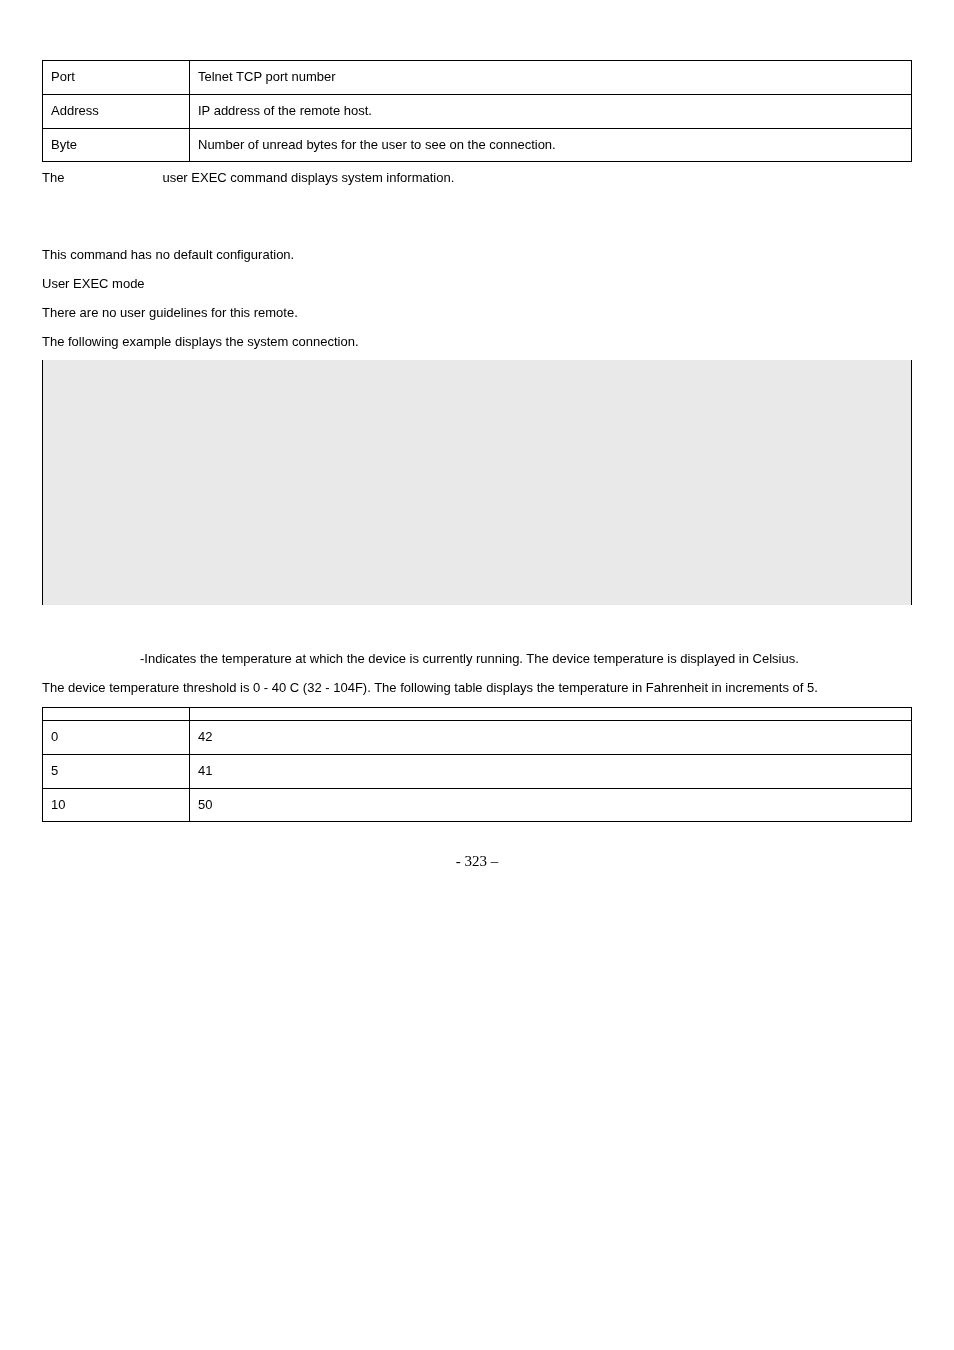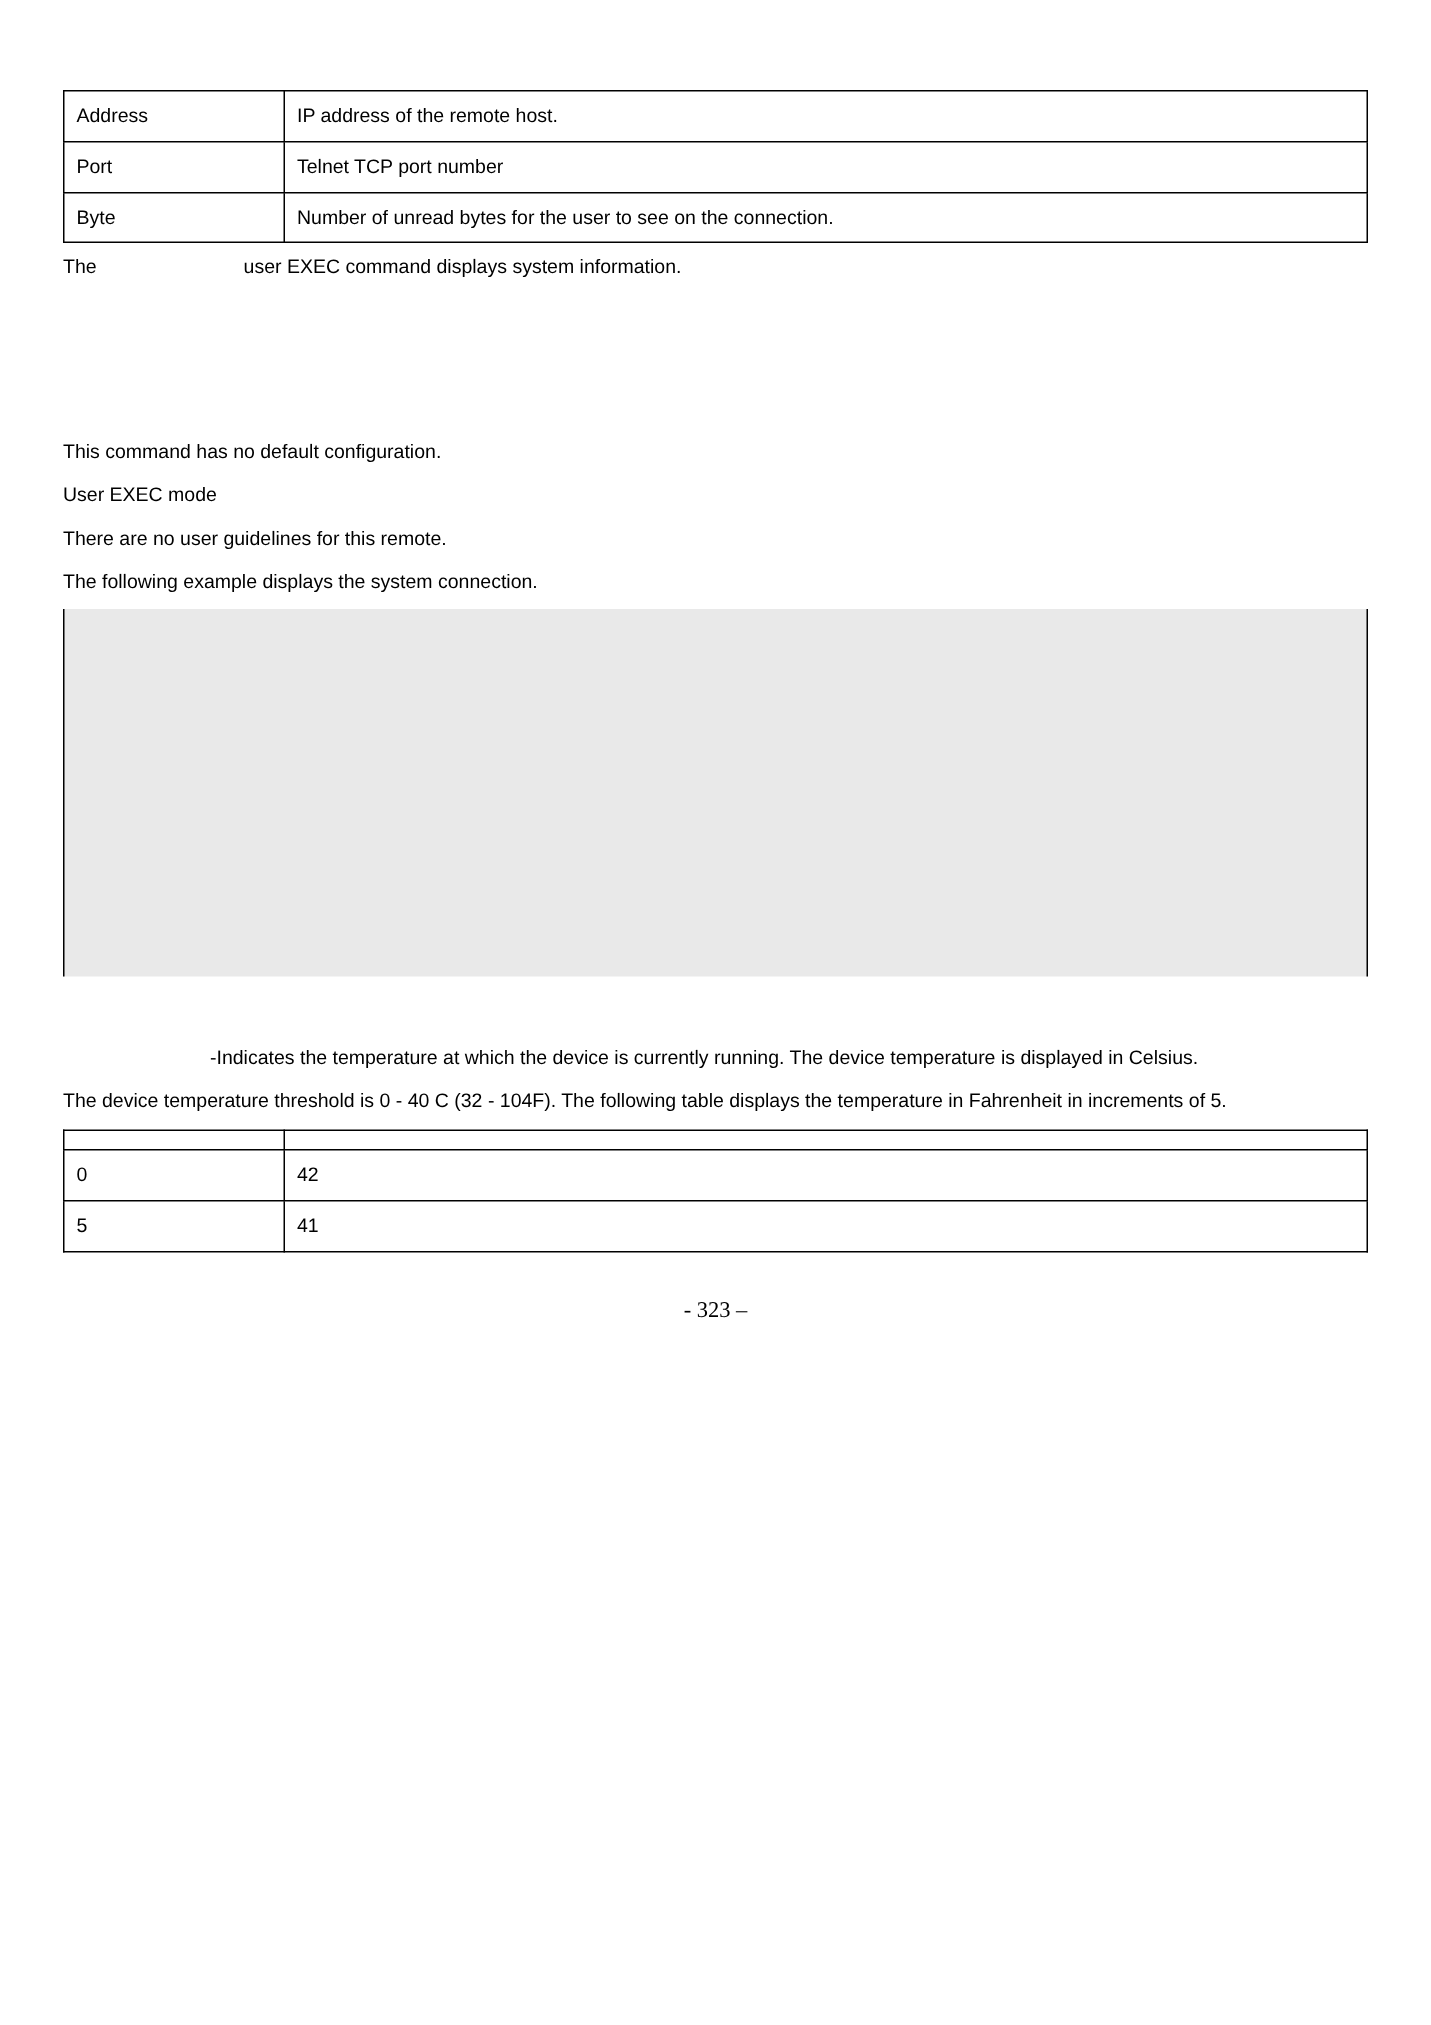--- a/index.html
+++ b/index.html
@@ -21,21 +21,21 @@
   td {
     border: 1px solid #000;
     padding: 6px 8px;
     font-size: 13px;
     vertical-align: top;
   }
   .col-narrow { width: 130px; }
   .section-gap-lg { margin-top: 70px; }
   .section-gap-md { margin-top: 46px; }
   .para { margin: 0 0 8px 0; }
-  .intro-line { margin-bottom: 102px; }
+  .intro-line { margin-bottom: 56px; }
   .code-block {
     background: #e9e9e9;
     border: 1px solid #000;
     border-top: none;
     border-bottom: none;
     height: 245px;
     margin-top: 6px;
     margin-bottom: 44px;
   }
   .indent { display: inline-block; width: 98px; }
@@ -45,26 +45,26 @@
     font-family: "Times New Roman", serif;
     font-size: 15px;
   }
 </style>
 </head>
 <body>
 
 <table>
   <tbody>
       <tr>
+    <td class="col-narrow">Port</td>
+    <td>Telnet TCP port number</td>
+  </tr>
+  <tr>
     <td class="col-narrow">Address</td>
     <td>IP address of the remote host.</td>
-  </tr>
-  <tr>
-    <td class="col-narrow">Port</td>
-    <td>Telnet TCP port number</td>
   </tr>
   <tr>
     <td class="col-narrow">Byte</td>
     <td>Number of unread bytes for the user to see on the connection.</td>
   </tr>
 </tbody>
   </table>
 
 <p class="para section-gap-lg intro-line">
   <span>The</span><span class="indent"></span><span>user EXEC command displays system information.</span>
@@ -92,16 +92,20 @@
     <td></td>
   </tr>
   <tr>
     <td class="col-narrow">0</td>
     <td>42</td>
   </tr>
   <tr>
     <td class="col-narrow">5</td>
     <td>41</td>
   </tr>
+  <tr>
+    <td class="col-narrow">10</td>
+    <td>50</td>
+  </tr>
 </tbody>
   </table>
 
 <div class="page-num">- 323 –</div>
 
 </body></html>

